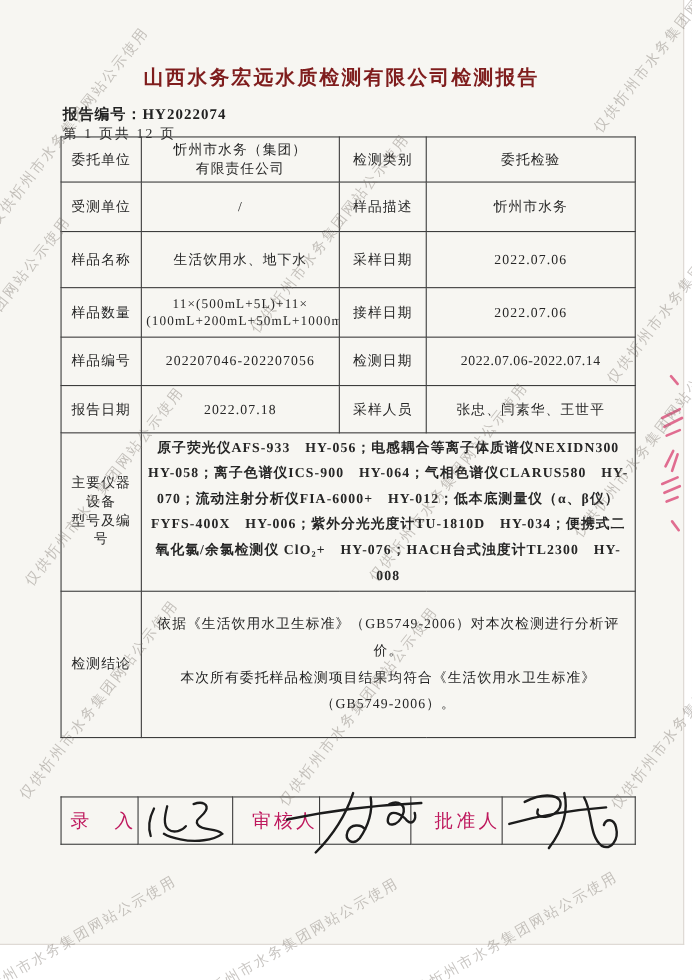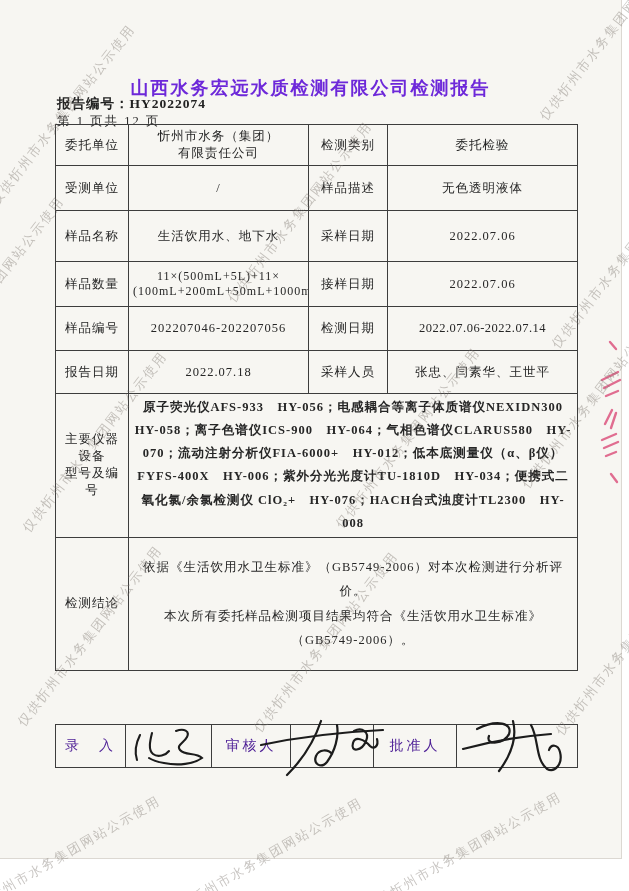--- a/index.html
+++ b/index.html
@@ -8,22 +8,22 @@
     font-family:"Liberation Serif","DejaVu Serif",serif;
     color:#242424;overflow:hidden;
   }
   .paper{position:absolute;left:0;top:0;width:629px;height:891px;}
   .scan{
     position:absolute;left:0;top:0;width:621px;height:858px;
     background:#f7f6f2;
     border-right:1px solid #dcd8d2;border-bottom:1px solid #dcd8d2;
   }
   .title{
-    position:absolute;top:76px;left:0;width:621px;text-align:center;
-    font-size:18px;font-weight:bold;letter-spacing:2px;color:#6d28d9;
+    position:absolute;top:58px;left:0;width:621px;text-align:center;
+    font-size:18px;font-weight:bold;letter-spacing:2px;color:#7f1d1d;
   }
   .hdr-line{
     position:absolute;top:95px;left:57px;width:518px;
     display:flex;justify-content:space-between;align-items:baseline;flex-direction:column;
   }
   .report-no{font-size:13.5px;font-weight:bold;letter-spacing:1px;color:#222;}
   .page-ind{font-size:12.5px;letter-spacing:2px;color:#2a2a2a;}
 
   table.rpt{
     position:absolute;left:55px;top:124px;width:522px;
@@ -42,22 +42,22 @@
   }
   td.concl{
     text-align:left;vertical-align:top;padding:34px 12px 0 14px;
     font-size:12.5px;line-height:1.95;letter-spacing:1px;
   }
   table.sig{
     position:absolute;left:55px;top:724px;width:522px;
     border-collapse:collapse;table-layout:fixed;
   }
   table.sig td{
-    border:1px solid #3d3d3d;height:40px;text-align:center;vertical-align:middle;
-    font-size:14px;color:#4c1d95;letter-spacing:3px;position:relative;
+    border:1px solid #3d3d3d;height:40px;text-align:right;vertical-align:middle;
+    font-size:17px;color:#be185d;letter-spacing:3px;position:relative;
   }
   .sigwrap{position:absolute;inset:0;overflow:visible;pointer-events:none;}
   .sigwrap svg{position:absolute;}
   .wm{
     position:absolute;font-size:13px;letter-spacing:2px;white-space:nowrap;
     color:rgba(124,117,109,0.42);pointer-events:none;
     transform:translate(-50%,-50%) rotate(-52deg);
     font-family:"Liberation Sans","DejaVu Sans",sans-serif;
   }
   .wm.shallow{transform:translate(-50%,-50%) rotate(-30deg);}
@@ -88,21 +88,21 @@
       <td class="lbl">委托单位</td>
       <td class="pre">忻州市水务（集团）
 有限责任公司</td>
       <td class="lbl">检测类别</td>
       <td>委托检验</td>
     </tr>
     <tr style="height:45px">
       <td class="lbl">受测单位</td>
       <td>/</td>
       <td class="lbl">样品描述</td>
-      <td>无色透明液体</td>
+      <td>忻州市水务</td>
     </tr>
     <tr style="height:51px">
       <td class="lbl">样品名称</td>
       <td>生活饮用水、地下水</td>
       <td class="lbl">采样日期</td>
       <td>2022.07.06</td>
     </tr>
     <tr style="height:45px">
       <td class="lbl">样品数量</td>
       <td class="pre" style="font-size:12px">11×(500mL+5L)+11×

